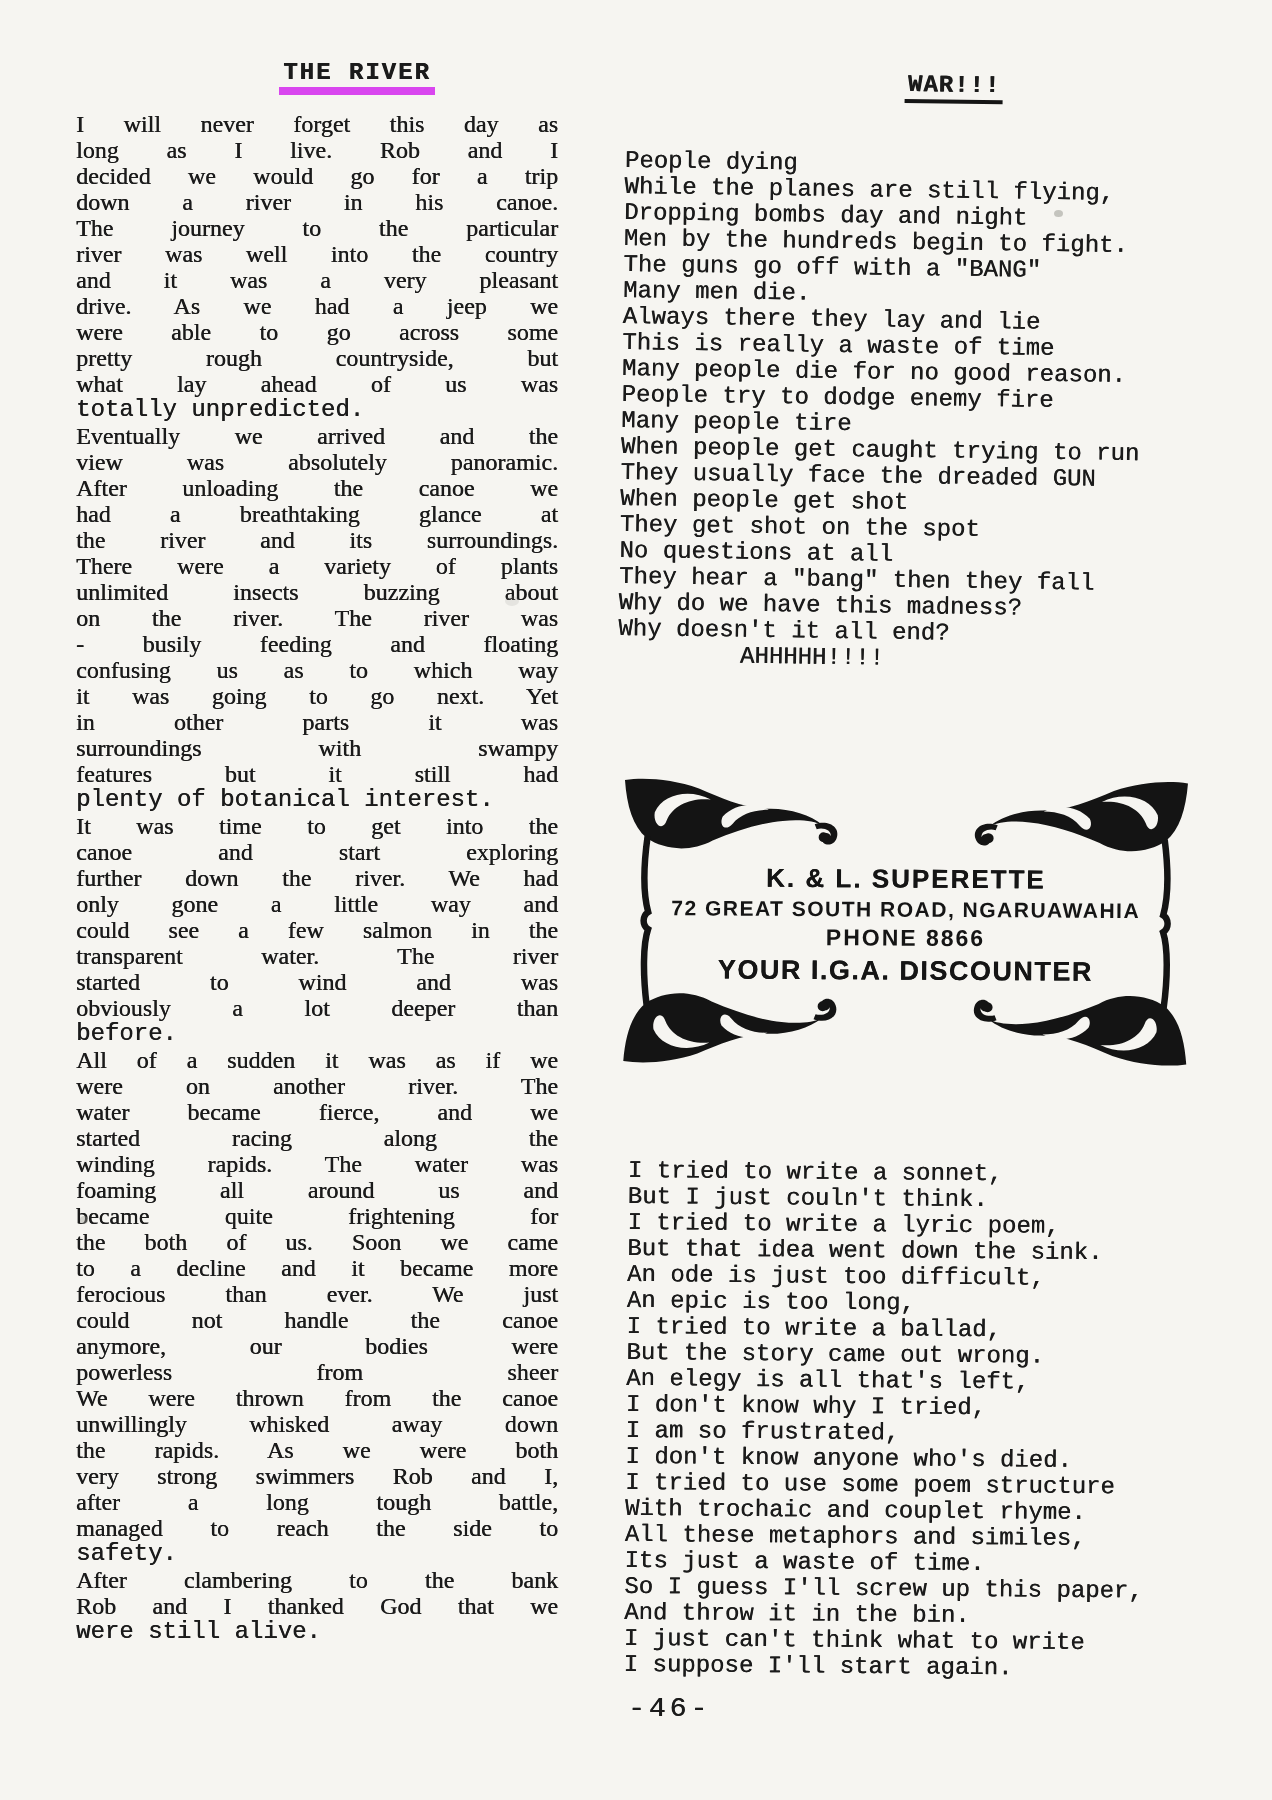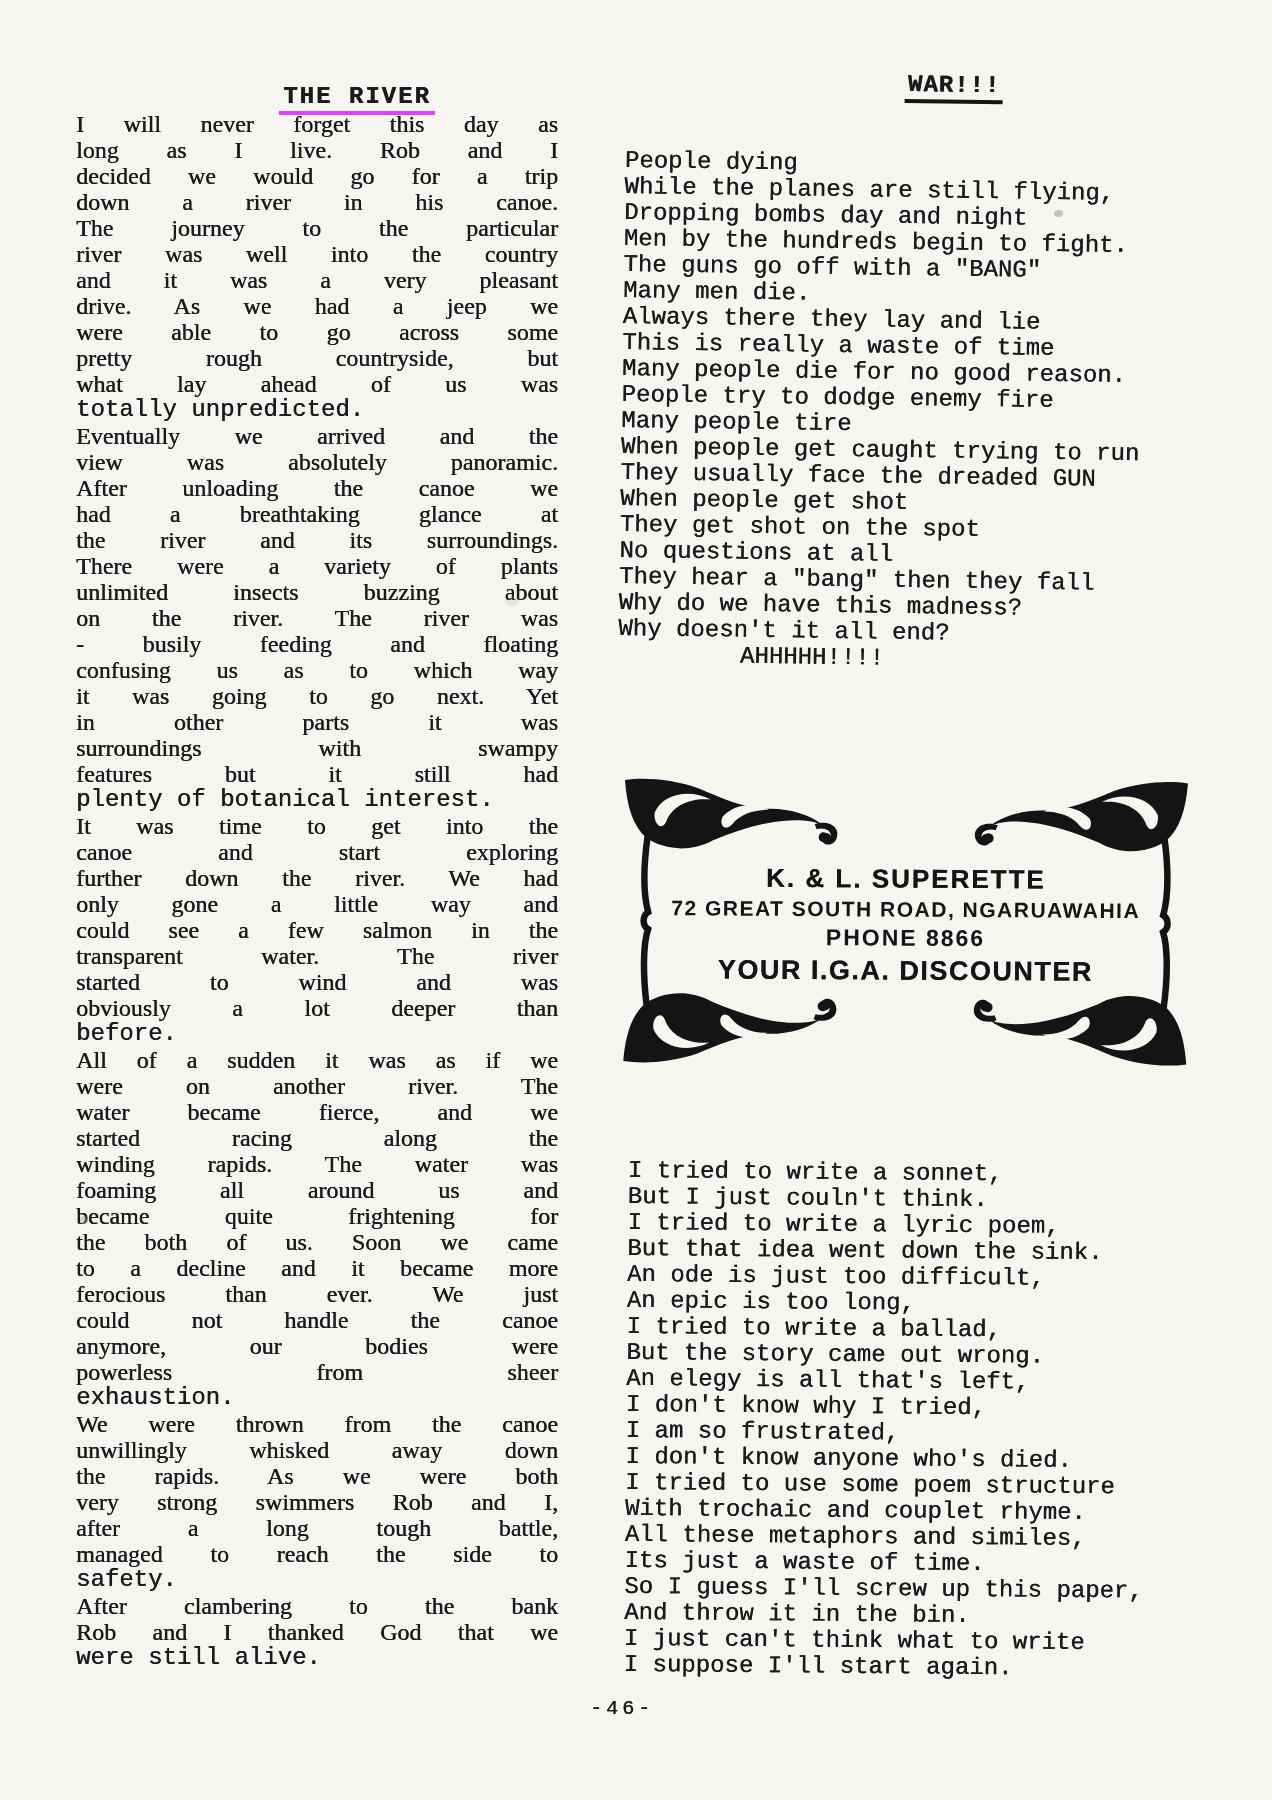--- a/index.html
+++ b/index.html
@@ -11,23 +11,22 @@
   }
   
   .tw{ font-size:24px; line-height:26px; text-shadow:0.4px 0 currentColor; }
   .tline{ height:26px; white-space:nowrap; }
   .tline.just{ white-space:normal; text-align:justify; text-align-last:justify;font-family:Liberation Serif, serif; }
   
   .left-col{ position:absolute; left:76px; top:60px; width:482px; }
   .story-title-wrap{ text-align:center; height:29px; margin-bottom:22px; transform:translateX(40px); }
   .story-title{
     display:inline-block; font-weight:bold; font-size:24px; line-height:26px;
-    letter-spacing:2px; padding:0 4px 1px 4px; border-bottom:4px solid #d946ef;
+    letter-spacing:2px; padding:0 4px 1px 4px; border-bottom:8px solid #d946ef;
     text-shadow:0.5px 0 currentColor;
-    margin-top:24px;
   }
   
   .war-title-wrap{ position:absolute; left:905px; top:72px; transform:rotate(0.8deg); transform-origin:left top;}
   .war-title{
     display:inline-block; font-weight:bold; font-size:24px; line-height:26px;
     letter-spacing:1px; padding:0 3px 1px 3px; border-bottom:4px solid #151515;
     text-shadow:0.5px 0 currentColor;
   }
   .war-poem{ position:absolute; left:625px; top:148px; width:580px;
              transform:rotate(0.8deg); transform-origin:left top; }
@@ -50,21 +49,21 @@
     color:#151515;
   }
   .ad-name{ font-size:26px; line-height:34px; letter-spacing:2px; font-weight:bold; text-shadow:0.3px 0 currentColor;}
   .ad-address{ font-size:21px; line-height:28px; letter-spacing:1.5px; font-weight:bold; }
   .ad-phone{ font-size:23px; line-height:29px; letter-spacing:2px; font-weight:bold; }
   .ad-tagline{ font-size:27px; line-height:36px; letter-spacing:1.5px; font-weight:bold; text-shadow:0.3px 0 currentColor;}
   
   .poem2{ position:absolute; left:628px; top:1158px; width:580px;
           transform:rotate(0.5deg); transform-origin:left top; }
   
-  .page-num{ position:absolute; left:590px; top:1696px; font-size:20px;
+  .page-num{ position:absolute; left:628px; top:1696px; font-size:28px;
              letter-spacing:4px; text-shadow:0.4px 0 currentColor; }
   
   .speck{ position:absolute; background:#9a9a94; border-radius:50%; opacity:.55; }
   .speck.s1{ left:1054px; top:210px; width:9px; height:7px; }
   .speck.s2{ left:505px; top:596px; width:14px; height:10px; opacity:.18;}
   .speck.s3{ left:80px; top:1216px; width:8px; height:8px; opacity:.4;}
 </style>
 </head>
 <body>
 
@@ -117,21 +116,20 @@
         <div class="tline just">started racing along the</div>
         <div class="tline just">winding rapids. The water was</div>
         <div class="tline just">foaming all around us and</div>
         <div class="tline just">became quite frightening for</div>
         <div class="tline just">the both of us. Soon we came</div>
         <div class="tline just">to a decline and it became more</div>
         <div class="tline just">ferocious than ever. We just</div>
         <div class="tline just">could not handle the canoe</div>
         <div class="tline just">anymore, our bodies were</div>
         <div class="tline just">powerless from sheer</div>
-        <div class="tline">exhaustion.</div>
         <div class="tline just">We were thrown from the canoe</div>
         <div class="tline just">unwillingly whisked away down</div>
         <div class="tline just">the rapids. As we were both</div>
         <div class="tline just">very strong swimmers Rob and I,</div>
         <div class="tline just">after a long tough battle,</div>
         <div class="tline just">managed to reach the side to</div>
         <div class="tline">safety.</div>
         <div class="tline just">After clambering to the bank</div>
         <div class="tline just">Rob and I thanked God that we</div>
         <div class="tline">were still alive.</div>

